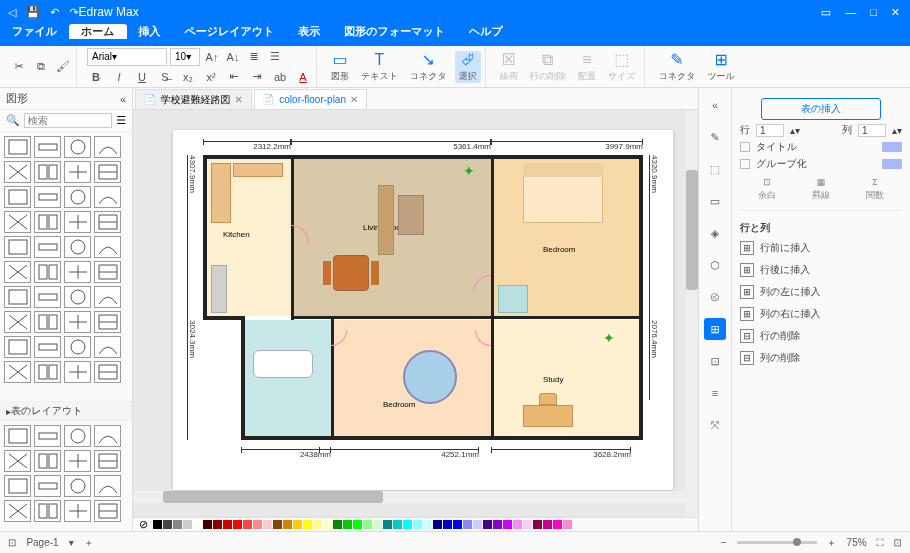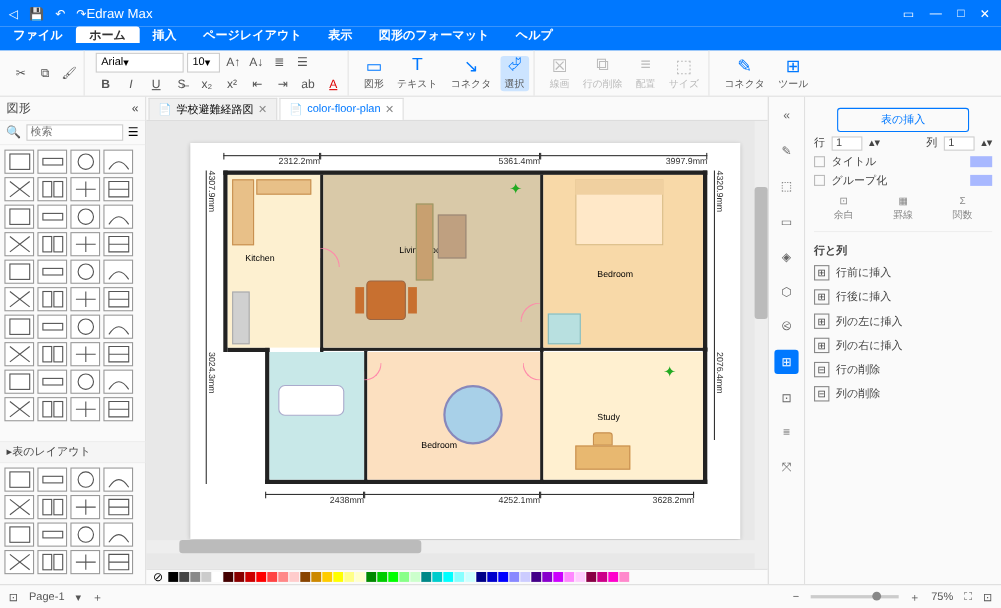--- a/index.html
+++ b/index.html
@@ -519,21 +519,21 @@
     </div>
     <div class="canvas">
       <div class="paper">
         <div class="floorplan">
 
           <div class="dim h" style="left:0;top:-14px;width:88px">2312.2mm</div>
           <div class="dim h" style="left:88px;top:-14px;width:200px">5361.4mm</div>
           <div class="dim h" style="left:288px;top:-14px;width:152px">3997.9mm</div>
 
           <div class="dim h" style="left:38px;top:294px;width:90px">2438mm</div>
-          <div class="dim h" style="left:128px;top:294px;width:160px">4252.1mm</div>
+          <div class="dim h" style="left:116px;top:294px;width:160px">4252.1mm</div>
           <div class="dim h" style="left:288px;top:294px;width:140px">3628.2mm</div>
 
           <div class="dim v" style="left:-16px;top:0;height:165px">4307.9mm</div>
           <div class="dim v" style="left:-16px;top:165px;height:120px">3024.3mm</div>
           <div class="dim v" style="left:446px;top:0;height:165px">4320.9mm</div>
           <div class="dim v" style="left:446px;top:165px;height:80px">2076.4mm</div>
 
           <div style="position:absolute;left:0;top:0;width:440px;height:165px;border:4px solid #222;border-bottom:none"></div>
           <div style="position:absolute;left:38px;top:161px;width:402px;height:124px;border:4px solid #222;border-top:none"></div>
 

